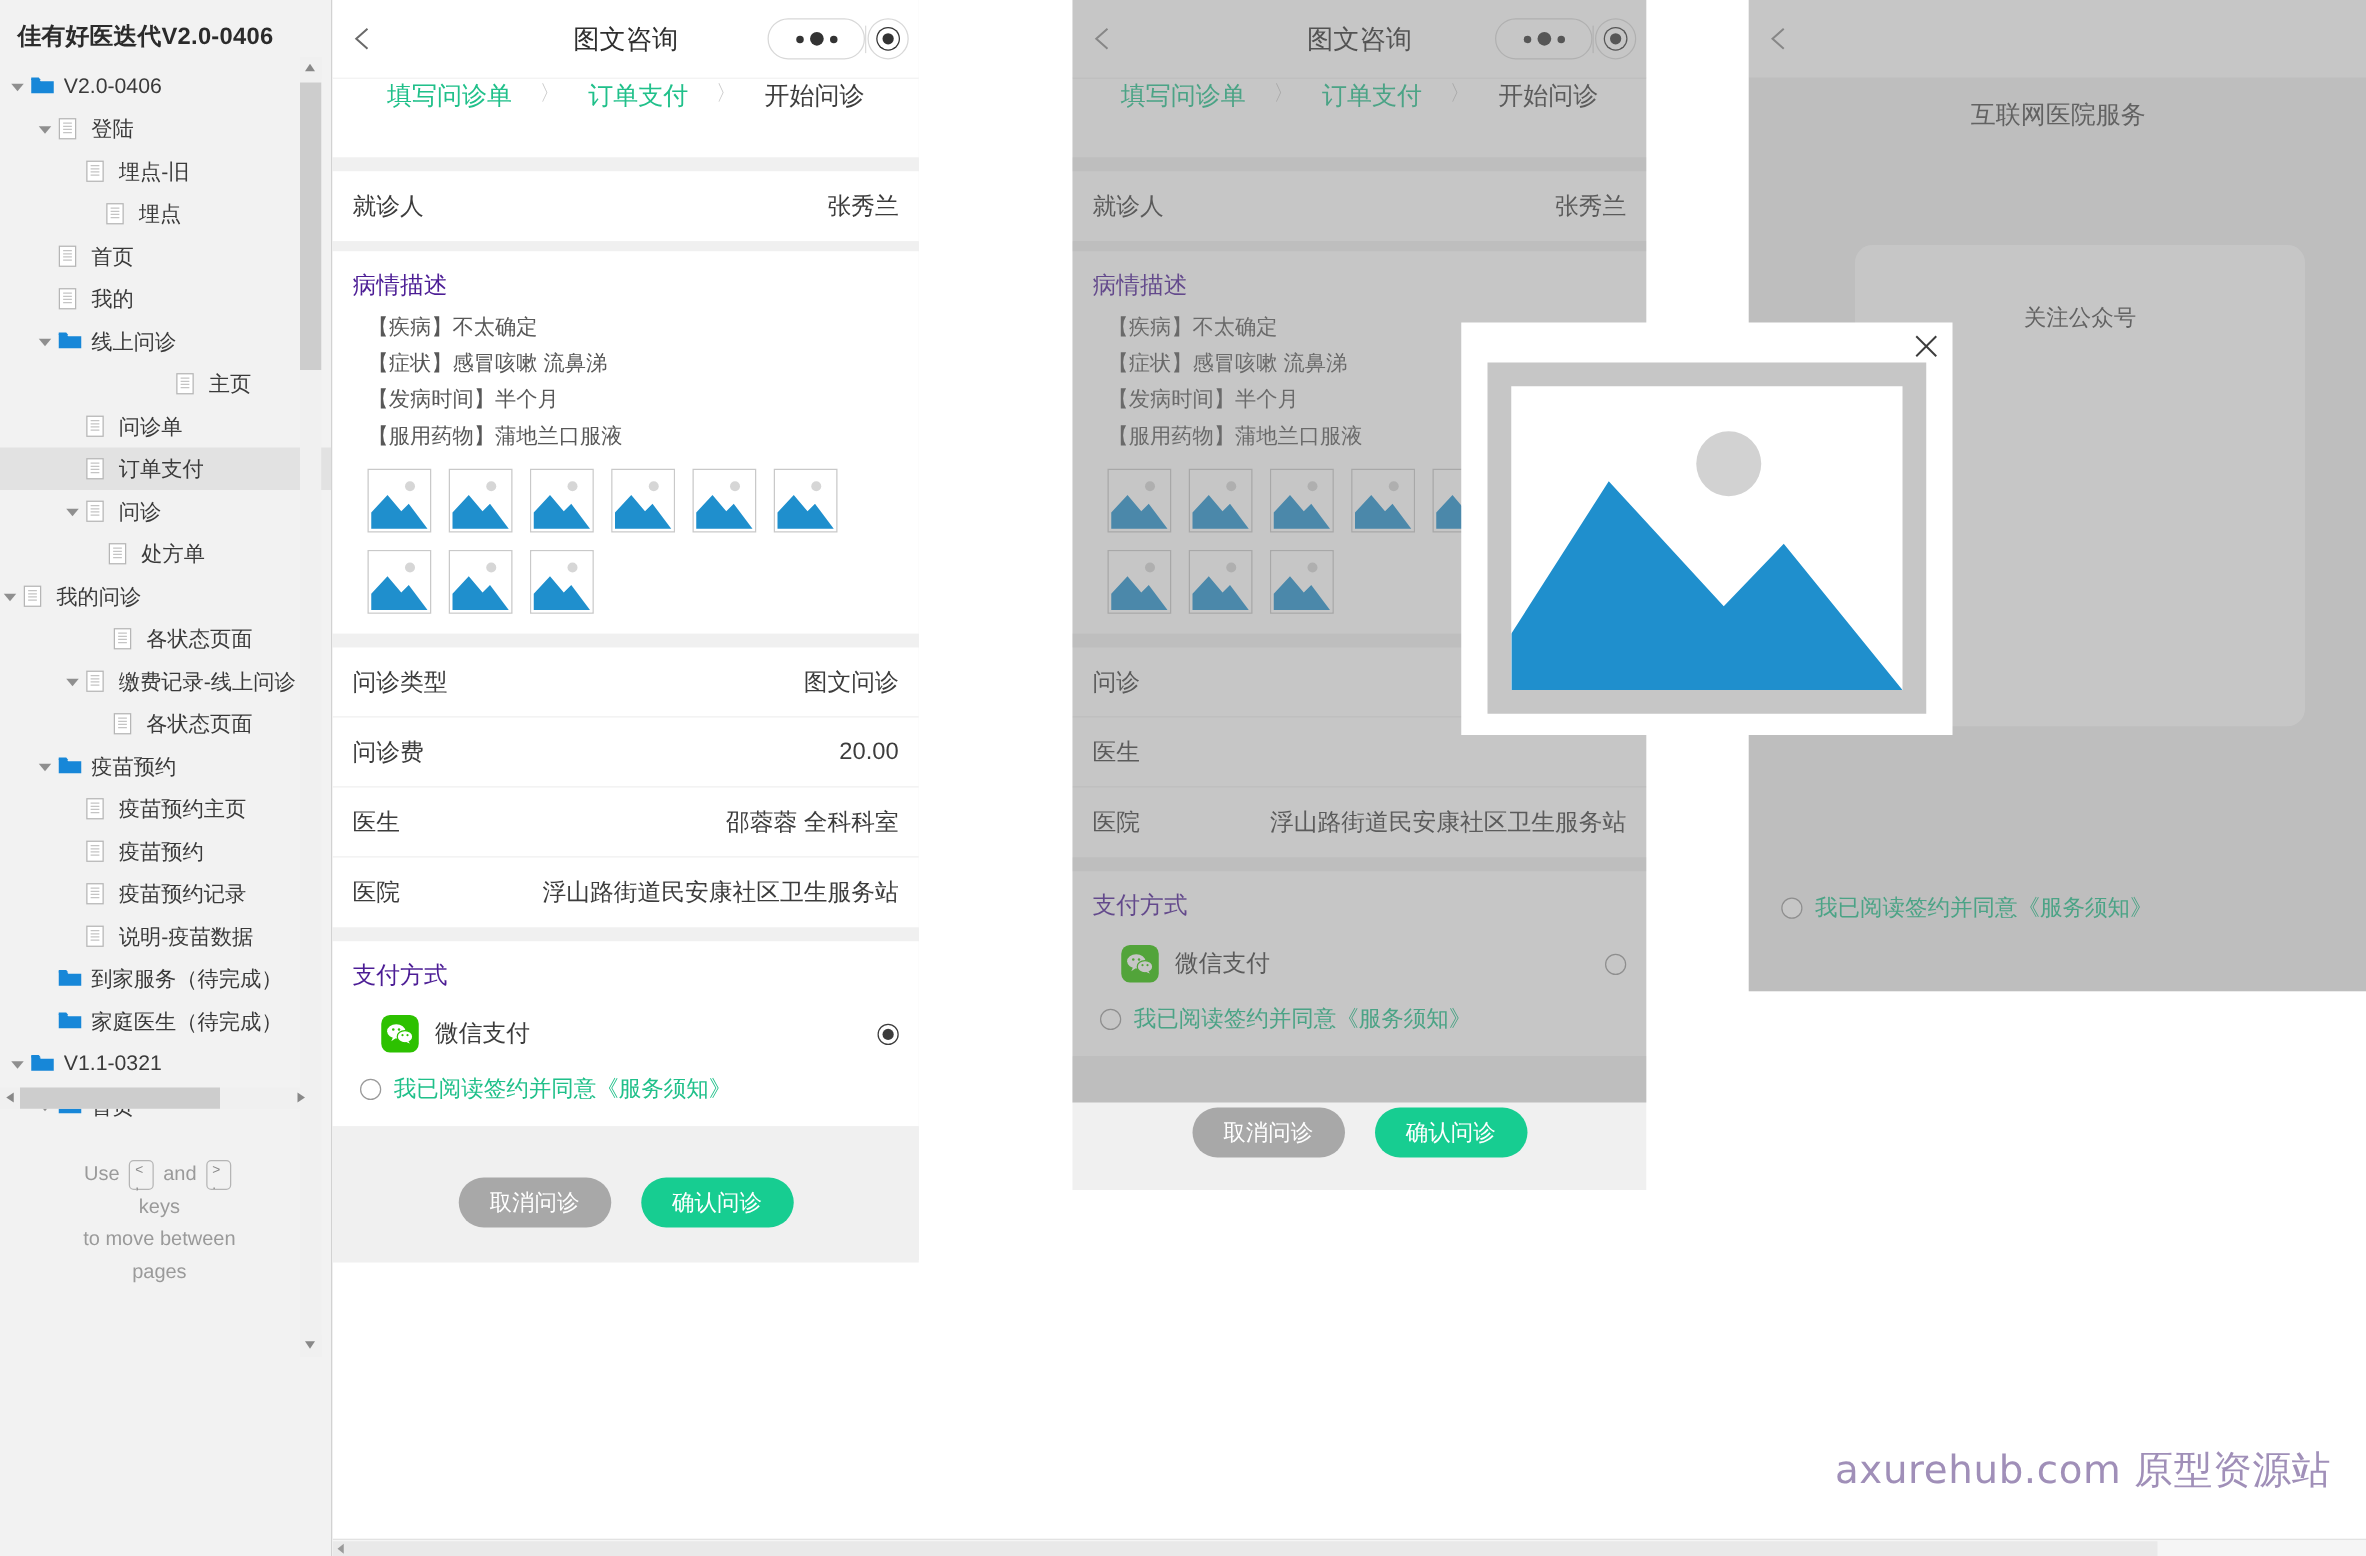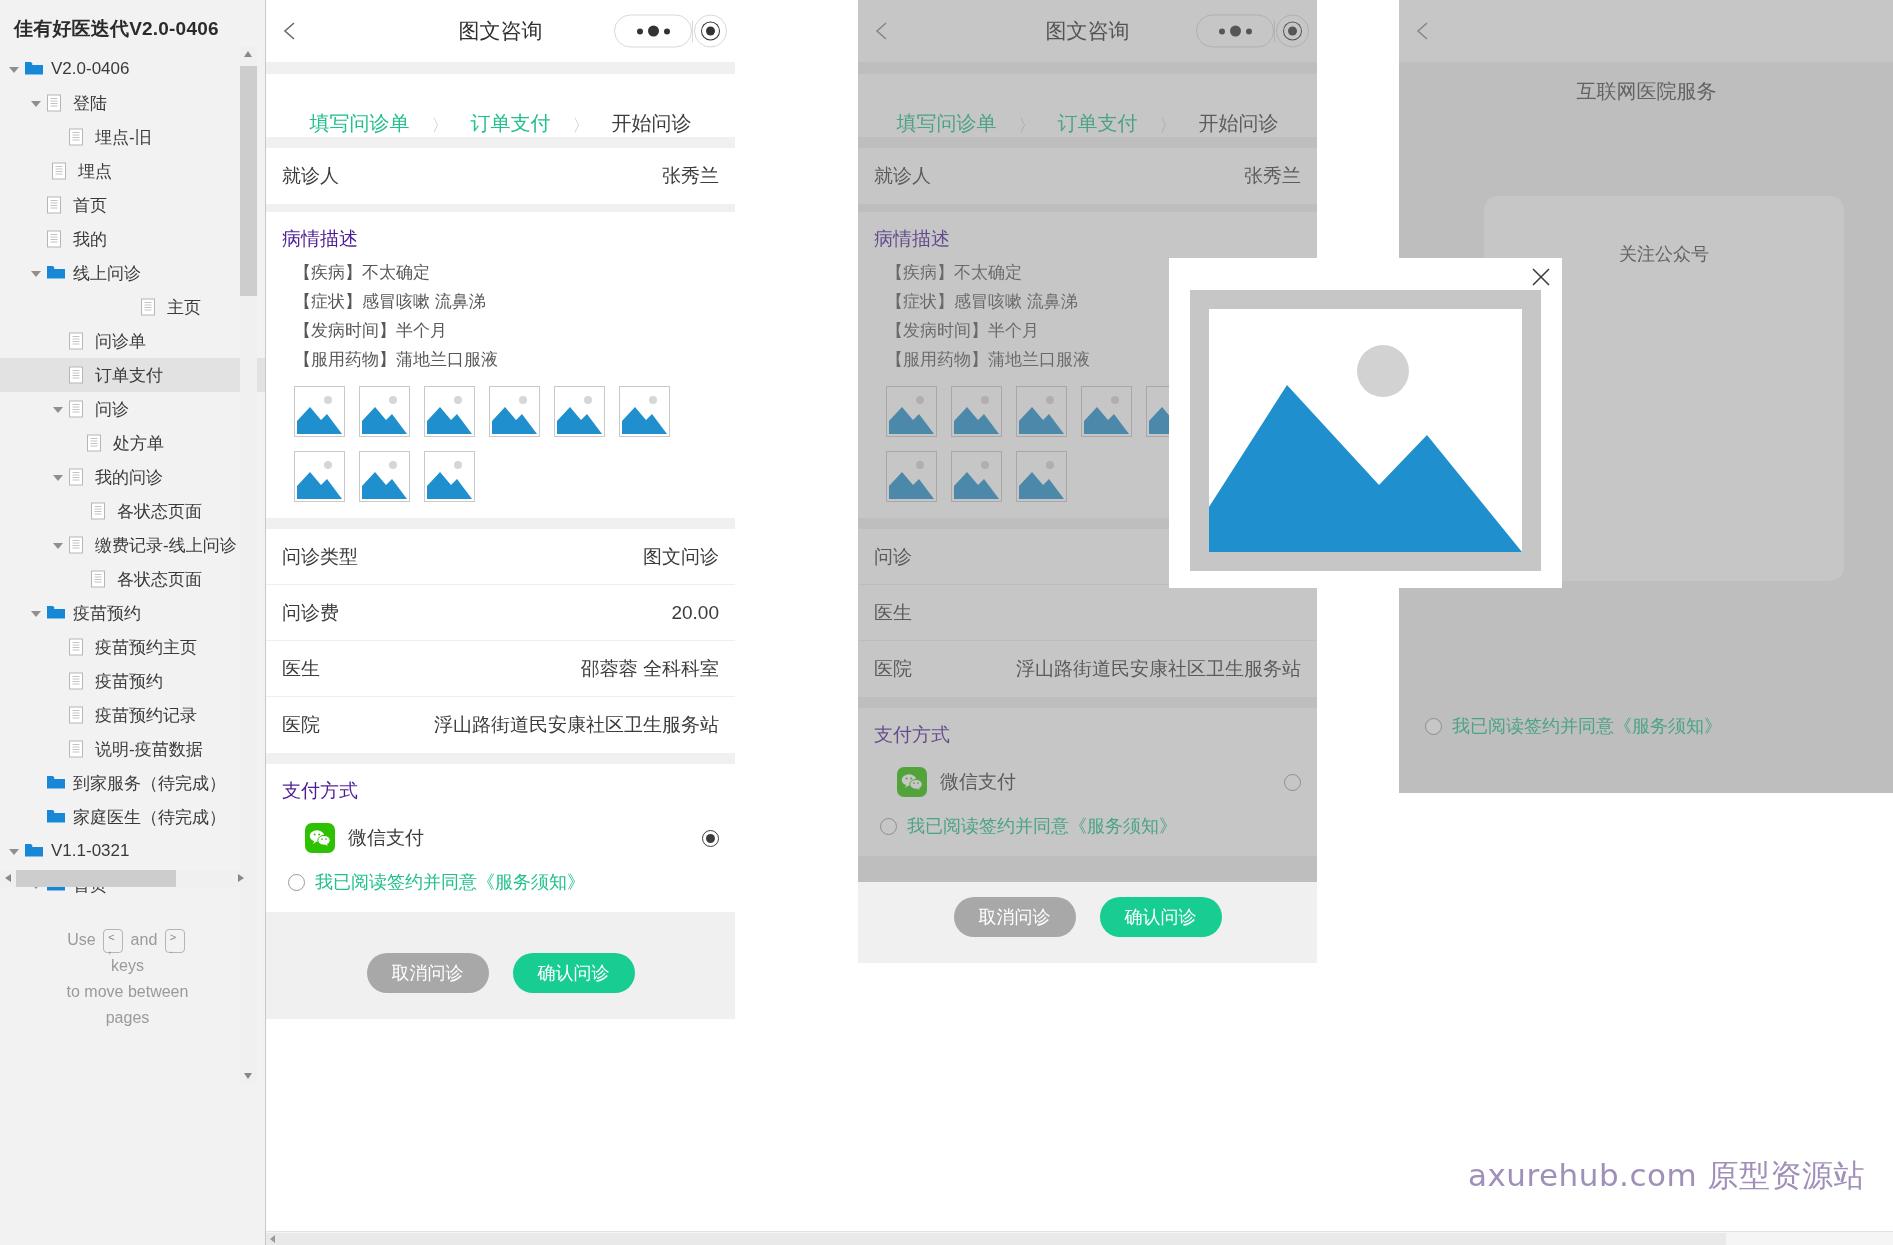--- a/index.html
+++ b/index.html
@@ -120,22 +120,22 @@
   .cap-pill .dot.big{ width:11px;height:11px; }
   .cap-divider{ width:1px; height:22px; background:#dcdcdc; margin:0 1px 0 0; }
   .cap-target{
     width:33px;height:33px;border:1px solid #d8d8d8;border-radius:50%;
     display:flex;align-items:center;justify-content:center; background:#fff;
   }
   .cap-target .inner{ width:9px;height:9px;border-radius:50%;background:#333;
     box-shadow:0 0 0 4px #fff, 0 0 0 5px #333; }
 
   .steps{
-    height:64px; background:#fff; display:flex; align-items:flex-end;
-    justify-content:center; gap:22px; border-top:1px solid #f0f0f0;margin-top:11px;
+    height:64px; background:#fff; display:flex; align-items:flex-start;
+    justify-content:center; gap:22px; border-top:1px solid #f0f0f0;
   }
   .step{ font-size:20px; color:#20c08a; }
   .step.done{ color:#20c08a; }
   .step.current{ color:#3d3d3d; }
   .step-sep{ color:#c9c9c9; font-size:17px; }
 
   .gap{ height:11px; background:#f0f0f0; }
 
   .card{ background:#fff; }
   .row{
@@ -288,21 +288,21 @@
           <svg width="16" height="18" viewBox="0 0 16 18">
             <rect x="1.5" y="1" width="13" height="16" fill="#fff" stroke="#b6b6b6"></rect>
             <line x1="4.5" y1="4.5" x2="11.5" y2="4.5" stroke="#c4c4c4"></line>
             <line x1="4.5" y1="7" x2="11.5" y2="7" stroke="#c4c4c4"></line>
             <line x1="4.5" y1="9.5" x2="11.5" y2="9.5" stroke="#c4c4c4"></line>
             <line x1="4.5" y1="12" x2="11.5" y2="12" stroke="#c4c4c4"></line>
           </svg>
         </span>
         <span class="tree-label">埋点-旧</span>
       </div>
-      <div class="tree-row" style="padding-left: 33px;">
+      <div class="tree-row" style="padding-left: 66px;">
         <span class="arrow"></span>
         <span class="ico page">
           <svg width="16" height="18" viewBox="0 0 16 18">
             <rect x="1.5" y="1" width="13" height="16" fill="#fff" stroke="#b6b6b6"></rect>
             <line x1="4.5" y1="4.5" x2="11.5" y2="4.5" stroke="#c4c4c4"></line>
             <line x1="4.5" y1="7" x2="11.5" y2="7" stroke="#c4c4c4"></line>
             <line x1="4.5" y1="9.5" x2="11.5" y2="9.5" stroke="#c4c4c4"></line>
             <line x1="4.5" y1="12" x2="11.5" y2="12" stroke="#c4c4c4"></line>
           </svg>
         </span>
@@ -402,21 +402,21 @@
           <svg width="16" height="18" viewBox="0 0 16 18">
             <rect x="1.5" y="1" width="13" height="16" fill="#fff" stroke="#b6b6b6"></rect>
             <line x1="4.5" y1="4.5" x2="11.5" y2="4.5" stroke="#c4c4c4"></line>
             <line x1="4.5" y1="7" x2="11.5" y2="7" stroke="#c4c4c4"></line>
             <line x1="4.5" y1="9.5" x2="11.5" y2="9.5" stroke="#c4c4c4"></line>
             <line x1="4.5" y1="12" x2="11.5" y2="12" stroke="#c4c4c4"></line>
           </svg>
         </span>
         <span class="tree-label">处方单</span>
       </div>
-      <div class="tree-row" style="padding-left: 50px;">
+      <div class="tree-row" style="">
         <span class="arrow open"></span>
         <span class="ico page">
           <svg width="16" height="18" viewBox="0 0 16 18">
             <rect x="1.5" y="1" width="13" height="16" fill="#fff" stroke="#b6b6b6"></rect>
             <line x1="4.5" y1="4.5" x2="11.5" y2="4.5" stroke="#c4c4c4"></line>
             <line x1="4.5" y1="7" x2="11.5" y2="7" stroke="#c4c4c4"></line>
             <line x1="4.5" y1="9.5" x2="11.5" y2="9.5" stroke="#c4c4c4"></line>
             <line x1="4.5" y1="12" x2="11.5" y2="12" stroke="#c4c4c4"></line>
           </svg>
         </span>

